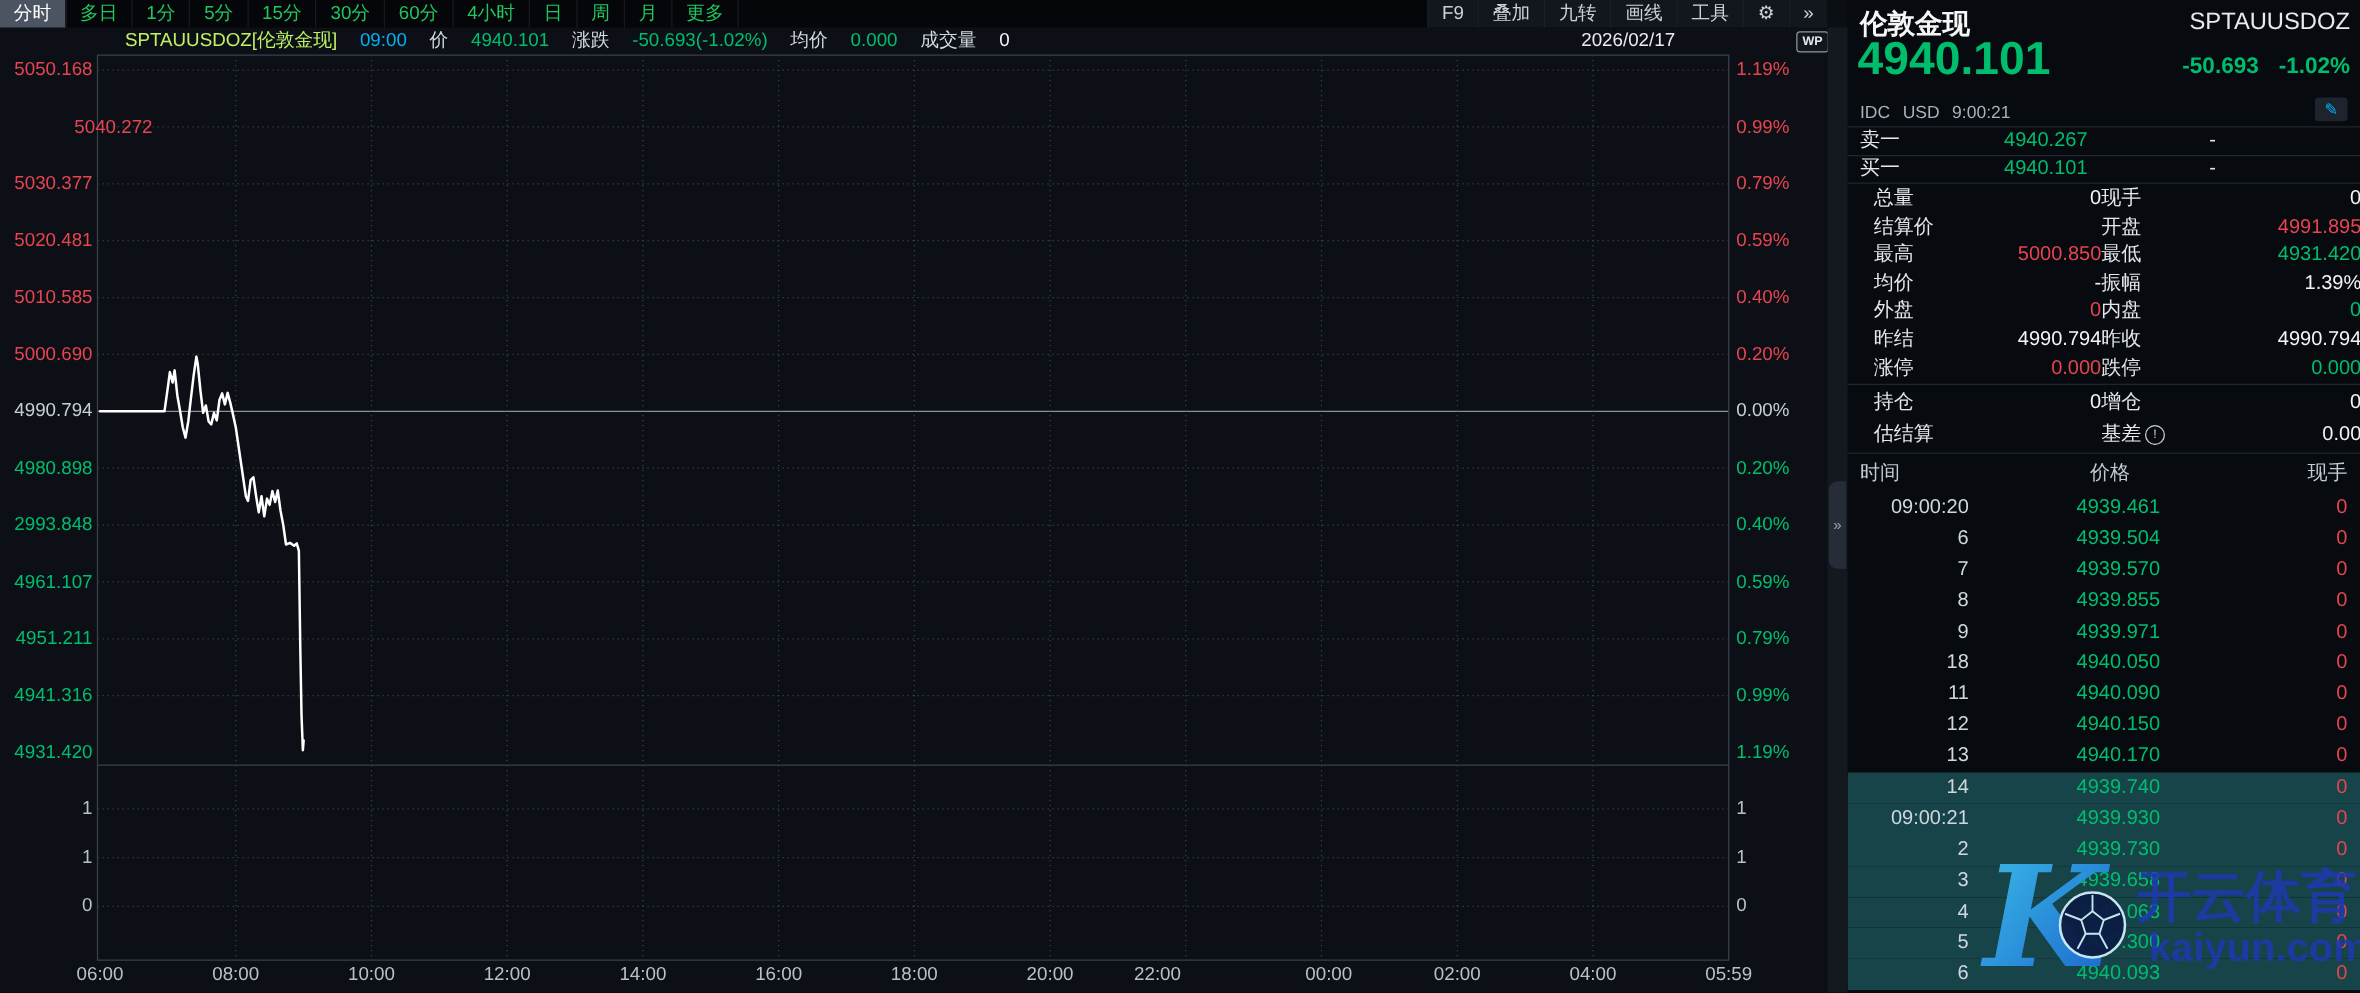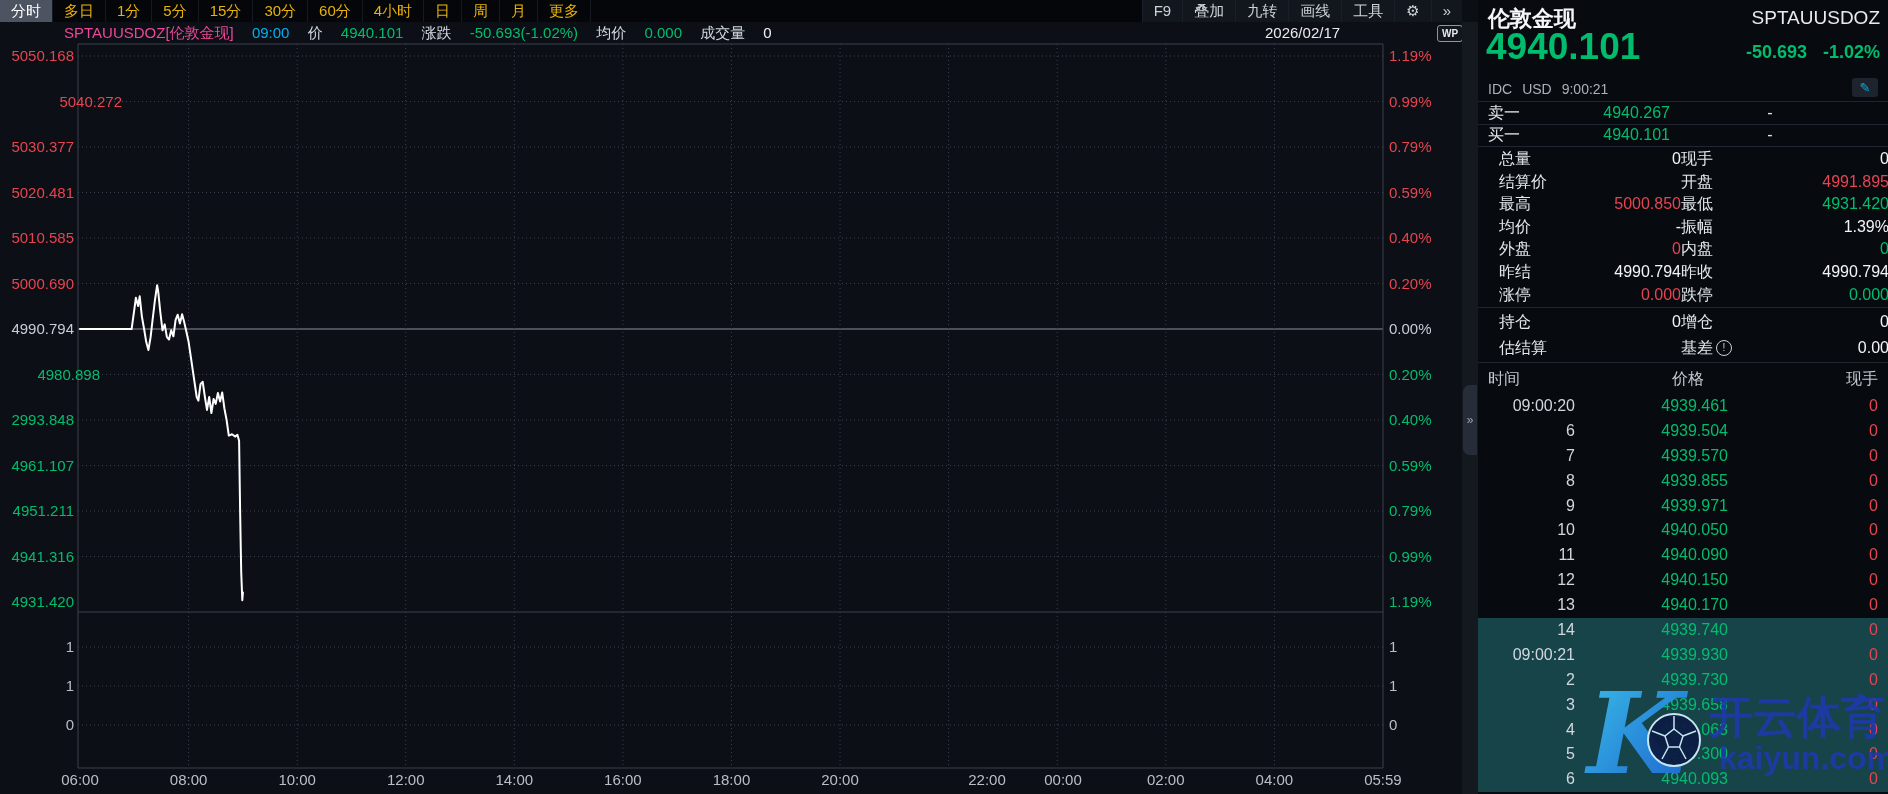--- a/index.html
+++ b/index.html
@@ -15,27 +15,27 @@
   .yl{position:absolute;left:0;width:74px;text-align:right;font-size:15px;height:18px;line-height:18px;}
   .yr{position:absolute;left:1389px;font-size:15px;height:18px;line-height:18px;}
   .vl{position:absolute;left:0;width:74px;text-align:right;color:#b9bfc9;font-size:15px;height:18px;line-height:18px;}
   .vr{position:absolute;left:1389px;color:#b9bfc9;font-size:15px;height:18px;line-height:18px;}
   .xl{position:absolute;top:771px;width:68px;text-align:center;color:#b9bfc9;font-size:15px;}
   .u{color:var(--up);} .d{color:var(--down);} .n{color:#c8cdd6;} .w{color:#f2f4f7;}
   
   #topbar{position:absolute;left:0;top:0;width:1462px;height:22px;background:#04060a;z-index:3;
     display:flex;justify-content:space-between;}
   #periods{display:flex;}
-  .tab{padding:0 11px;color:#eab308;font-size:15px;line-height:22px;border-right:1px solid #151a22;white-space:nowrap;}
+  .tab{padding:0 11px;color:#22c55e;font-size:15px;line-height:22px;border-right:1px solid #151a22;white-space:nowrap;}
   .tab.sel{background:#4c5462;color:#fff;}
   #tools{display:flex;}
   .tool{padding:0 11px;color:#cdd2d9;font-size:15px;line-height:22px;border-left:1px solid #1a2029;background:#12161d;white-space:nowrap;}
   
   #chartheader{position:absolute;left:0;top:22px;width:1462px;height:22px;z-index:3;font-size:15px;line-height:22px;white-space:nowrap;}
-  #chartheader .sym{margin-left:64px;color:#ec4899;}
+  #chartheader .sym{margin-left:100px;color:#bef264;}
   #chartheader span{margin-right:14px;}
   .wlab{color:#d5dae0;} .wval{color:#f1f3f6;} .gval{color:var(--down);} .cy{color:var(--cyan);}
   #hdate{position:absolute;left:1265px;top:0;color:#e8ebef;margin:0;}
   #wp{position:absolute;left:1437px;top:3px;width:24px;height:15px;border:1px solid #8f96a0;border-radius:3px;
     color:#e8eaef;font-size:10px;font-weight:bold;text-align:center;line-height:15px;background:#12161d;margin:0;}
   
   #divider{position:absolute;left:1462px;top:22px;width:16px;height:772px;background:#14181f;z-index:3;}
   #divtab{position:absolute;left:1px;top:363px;width:14px;height:70px;background:#272d38;border-radius:7px 0 0 7px;
     color:#9aa2ae;font-size:12px;text-align:center;line-height:70px;}
   
@@ -110,21 +110,21 @@
         <path class="gframe" d="M78,44 H1383 V768 H78 Z M78,612 H1383" fill="none"></path>
         <polyline class="priceline" points="80.0,329.0 131.6,329.0 134.3,309.7 135.9,297.7 138.1,306.0 139.7,296.3 141.9,316.6 144.1,329.0 146.2,341.8 148.4,350.1 150.6,337.2 152.7,318.9 154.9,300.5 157.1,285.3 158.2,291.3 160.3,312.0 162.5,330.3 164.7,324.4 166.9,337.2 169.0,339.5 171.2,330.3 173.4,336.3 175.6,319.8 177.7,314.7 179.9,323.5 182.1,314.3 184.2,322.1 186.4,331.7 188.6,341.8 191.3,360.2 194.0,378.6 196.7,397.0 198.4,400.7 200.5,384.1 202.7,381.8 204.9,397.0 207.0,409.9 209.2,397.0 211.4,413.1 213.6,398.9 215.7,403.9 217.9,392.9 220.1,401.6 222.2,392.4 224.4,408.5 226.6,420.0 228.8,435.6 232.0,434.3 235.3,436.6 237.4,434.7 239.1,440.7 240.2,516.6 241.2,571.7 242.3,600.2 242.9,592.4"></polyline>
       </svg>
   <div class="yl u" style="top: 47px;">5050.168</div>
       <div class="yl u" style="top: 92.5px; padding-left: 48px;">5040.272</div>
       <div class="yl u" style="top: 138px;">5030.377</div>
       <div class="yl u" style="top: 183.5px;">5020.481</div>
       <div class="yl u" style="top: 229px;">5010.585</div>
       <div class="yl u" style="top: 274.5px;">5000.690</div>
       <div class="yl n" style="top: 320px;">4990.794</div>
-      <div class="yl d" style="top: 365.5px; margin-left: 26px;">4980.898</div>
+      <div class="yl d" style="top: 365.5px;">4980.898</div>
       <div class="yl d" style="top: 411px;">2993.848</div>
       <div class="yl d" style="top: 456.5px;">4961.107</div>
       <div class="yl d" style="top: 502px;">4951.211</div>
       <div class="yl d" style="top: 547.5px;">4941.316</div>
       <div class="yl d" style="top: 593px;">4931.420</div>
       <div class="yr u" style="top: 47px;">1.19%</div>
       <div class="yr u" style="top: 92.5px;">0.99%</div>
       <div class="yr u" style="top: 138px;">0.79%</div>
       <div class="yr u" style="top: 183.5px;">0.59%</div>
       <div class="yr u" style="top: 229px;">0.40%</div>
@@ -143,21 +143,21 @@
       <div class="vl" style="top: 716px;">0</div>
       <div class="vr" style="top: 716px;">0</div>
       <div class="xl" style="left: 46px;">06:00</div>
       <div class="xl" style="left: 154.58px;">08:00</div>
       <div class="xl" style="left: 263.16px;">10:00</div>
       <div class="xl" style="left: 371.74px;">12:00</div>
       <div class="xl" style="left: 480.32px;">14:00</div>
       <div class="xl" style="left: 588.9px;">16:00</div>
       <div class="xl" style="left: 697.48px;">18:00</div>
       <div class="xl" style="left: 806.06px;">20:00</div>
-      <div class="xl" style="left: 953px;">22:00</div>
+      <div class="xl" style="left: 892px;">22:00</div>
       <div class="xl" style="left: 1029px;">00:00</div>
       <div class="xl" style="left: 1131.8px;">02:00</div>
       <div class="xl" style="left: 1240.38px;">04:00</div>
       <div class="xl" style="left: 1348.96px;">05:59</div>
     </div>
 
   <div id="topbar">
     <div id="periods">
         <div class="tab sel">分时</div>
         <div class="tab">多日</div>
@@ -301,21 +301,21 @@
           <span class="tt">8</span>
           <span class="tp">4939.855</span>
           <span class="tv">0</span>
         </div>
         <div class="trow">
           <span class="tt">9</span>
           <span class="tp">4939.971</span>
           <span class="tv">0</span>
         </div>
         <div class="trow">
-          <span class="tt">10</span>
+          <span class="tt">18</span>
           <span class="tp">4940.050</span>
           <span class="tv">0</span>
         </div>
         <div class="trow">
           <span class="tt">11</span>
           <span class="tp">4940.090</span>
           <span class="tv">0</span>
         </div>
         <div class="trow">
           <span class="tt">12</span>

